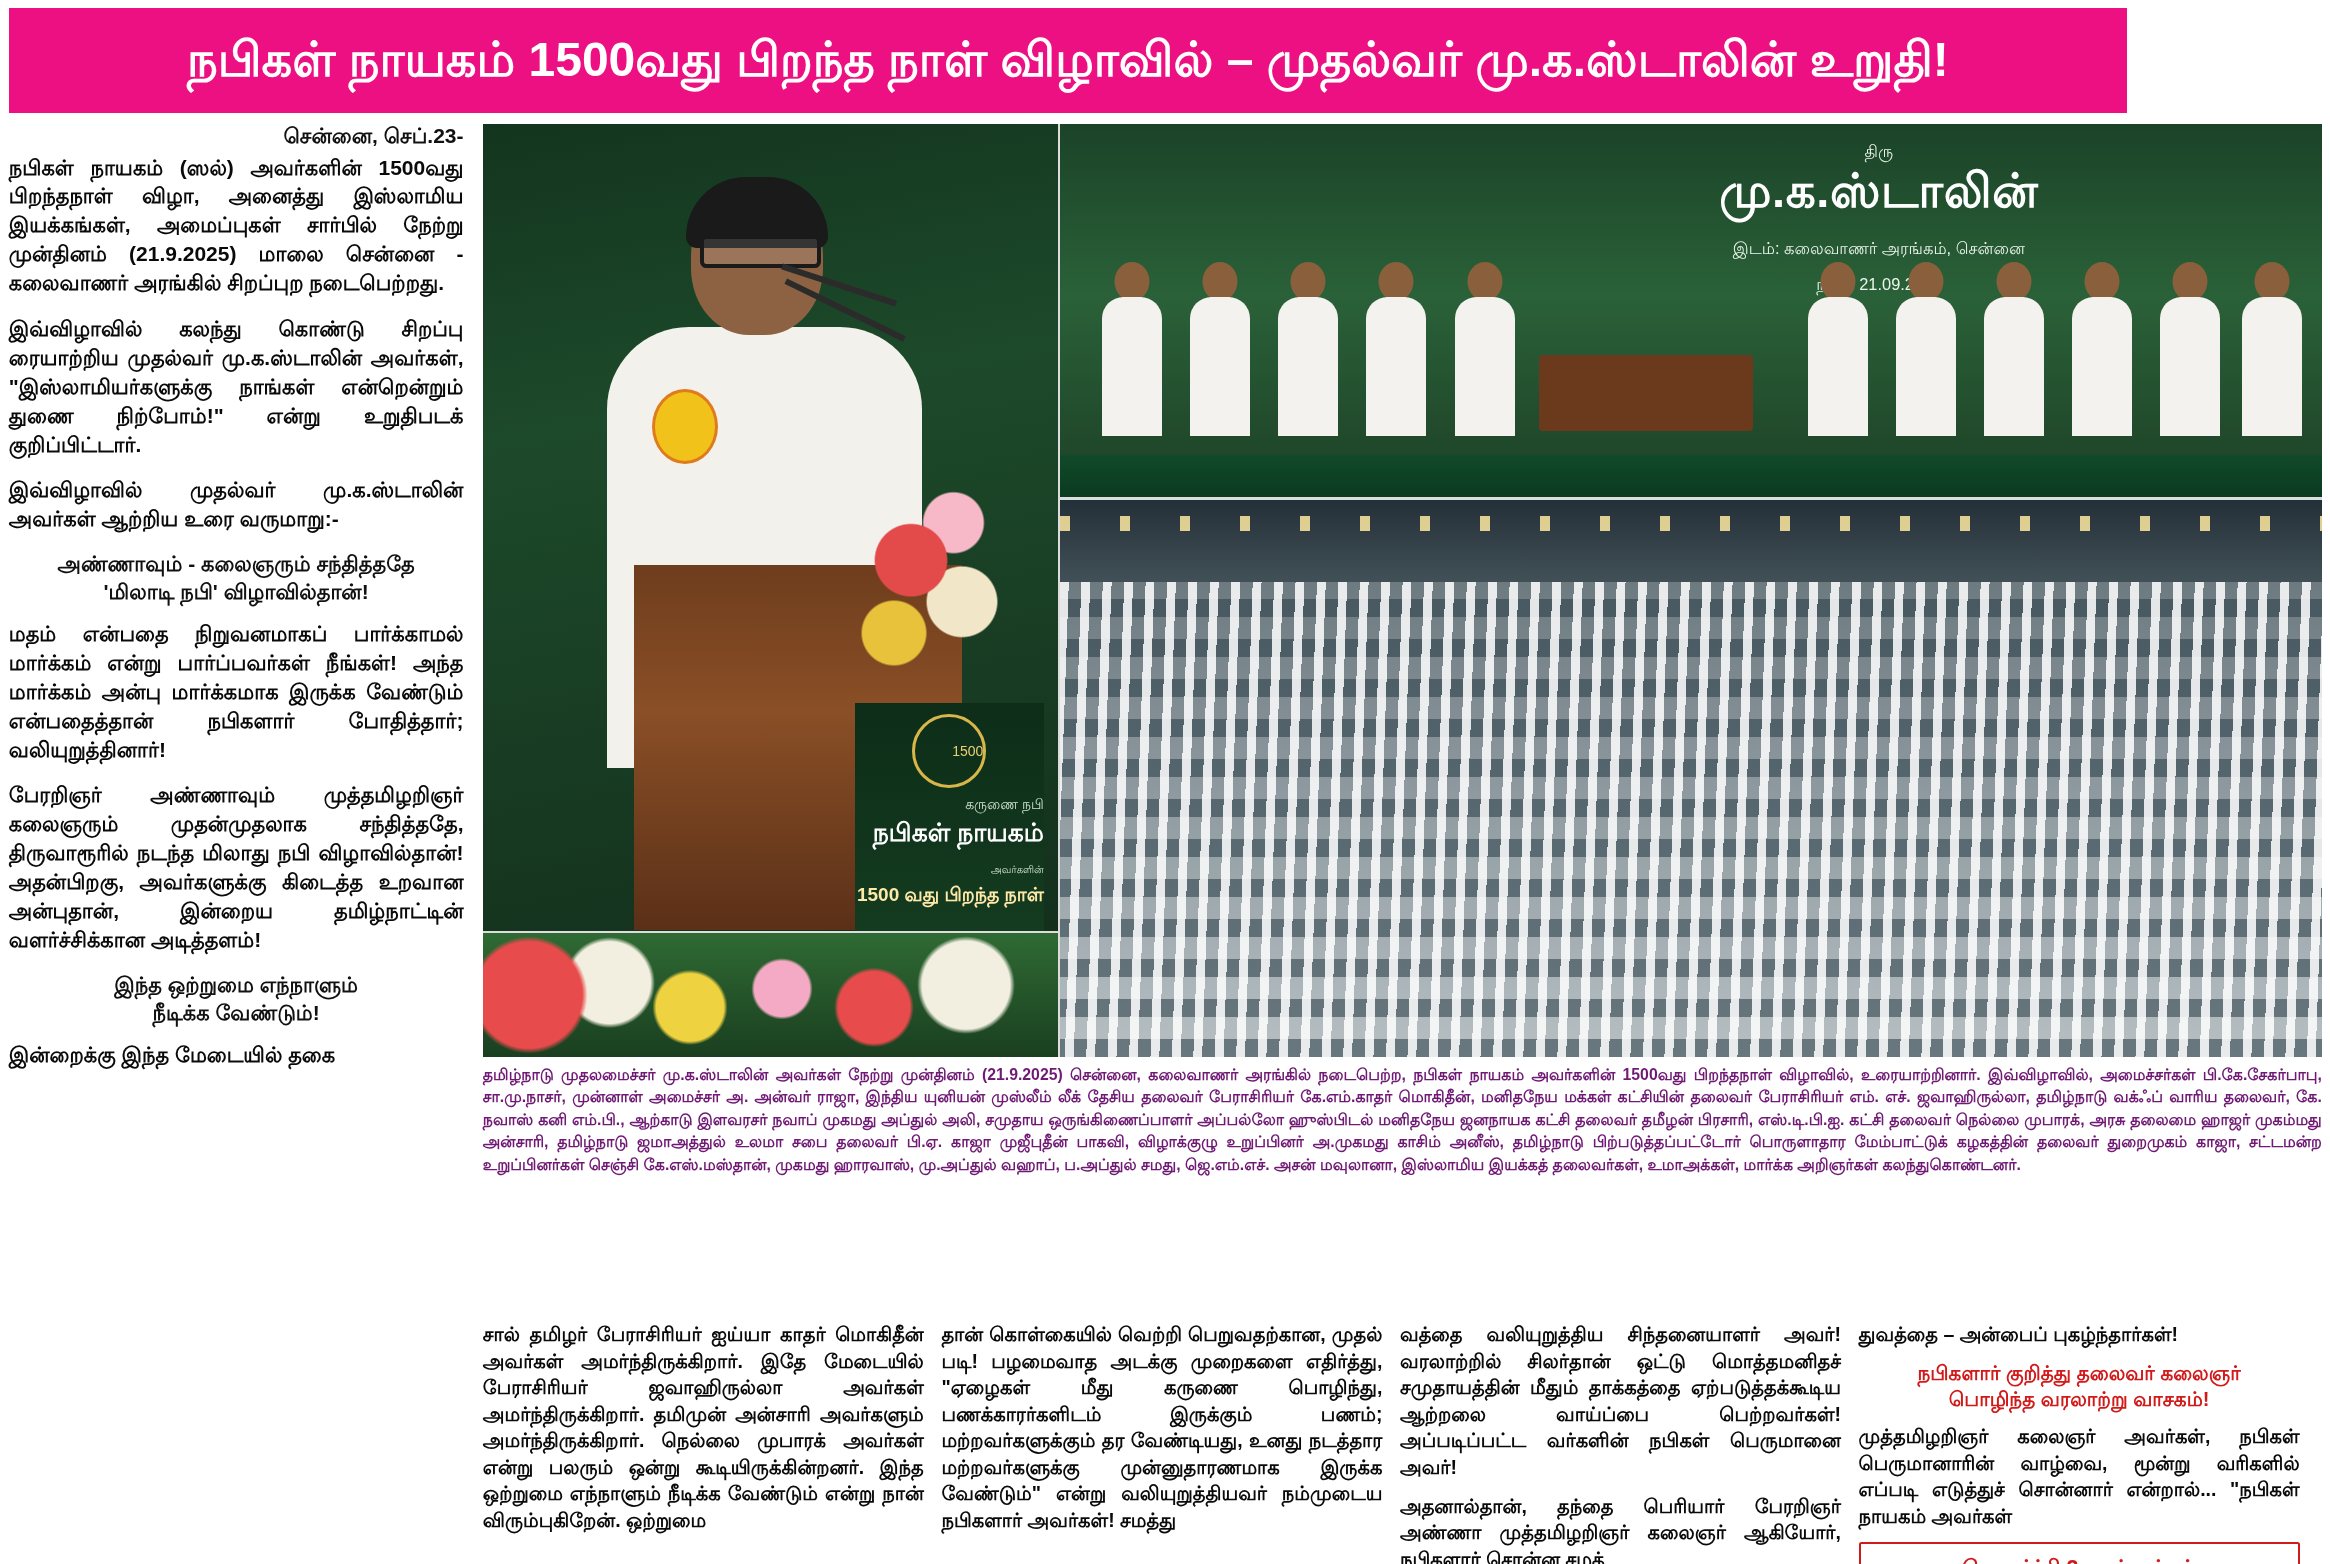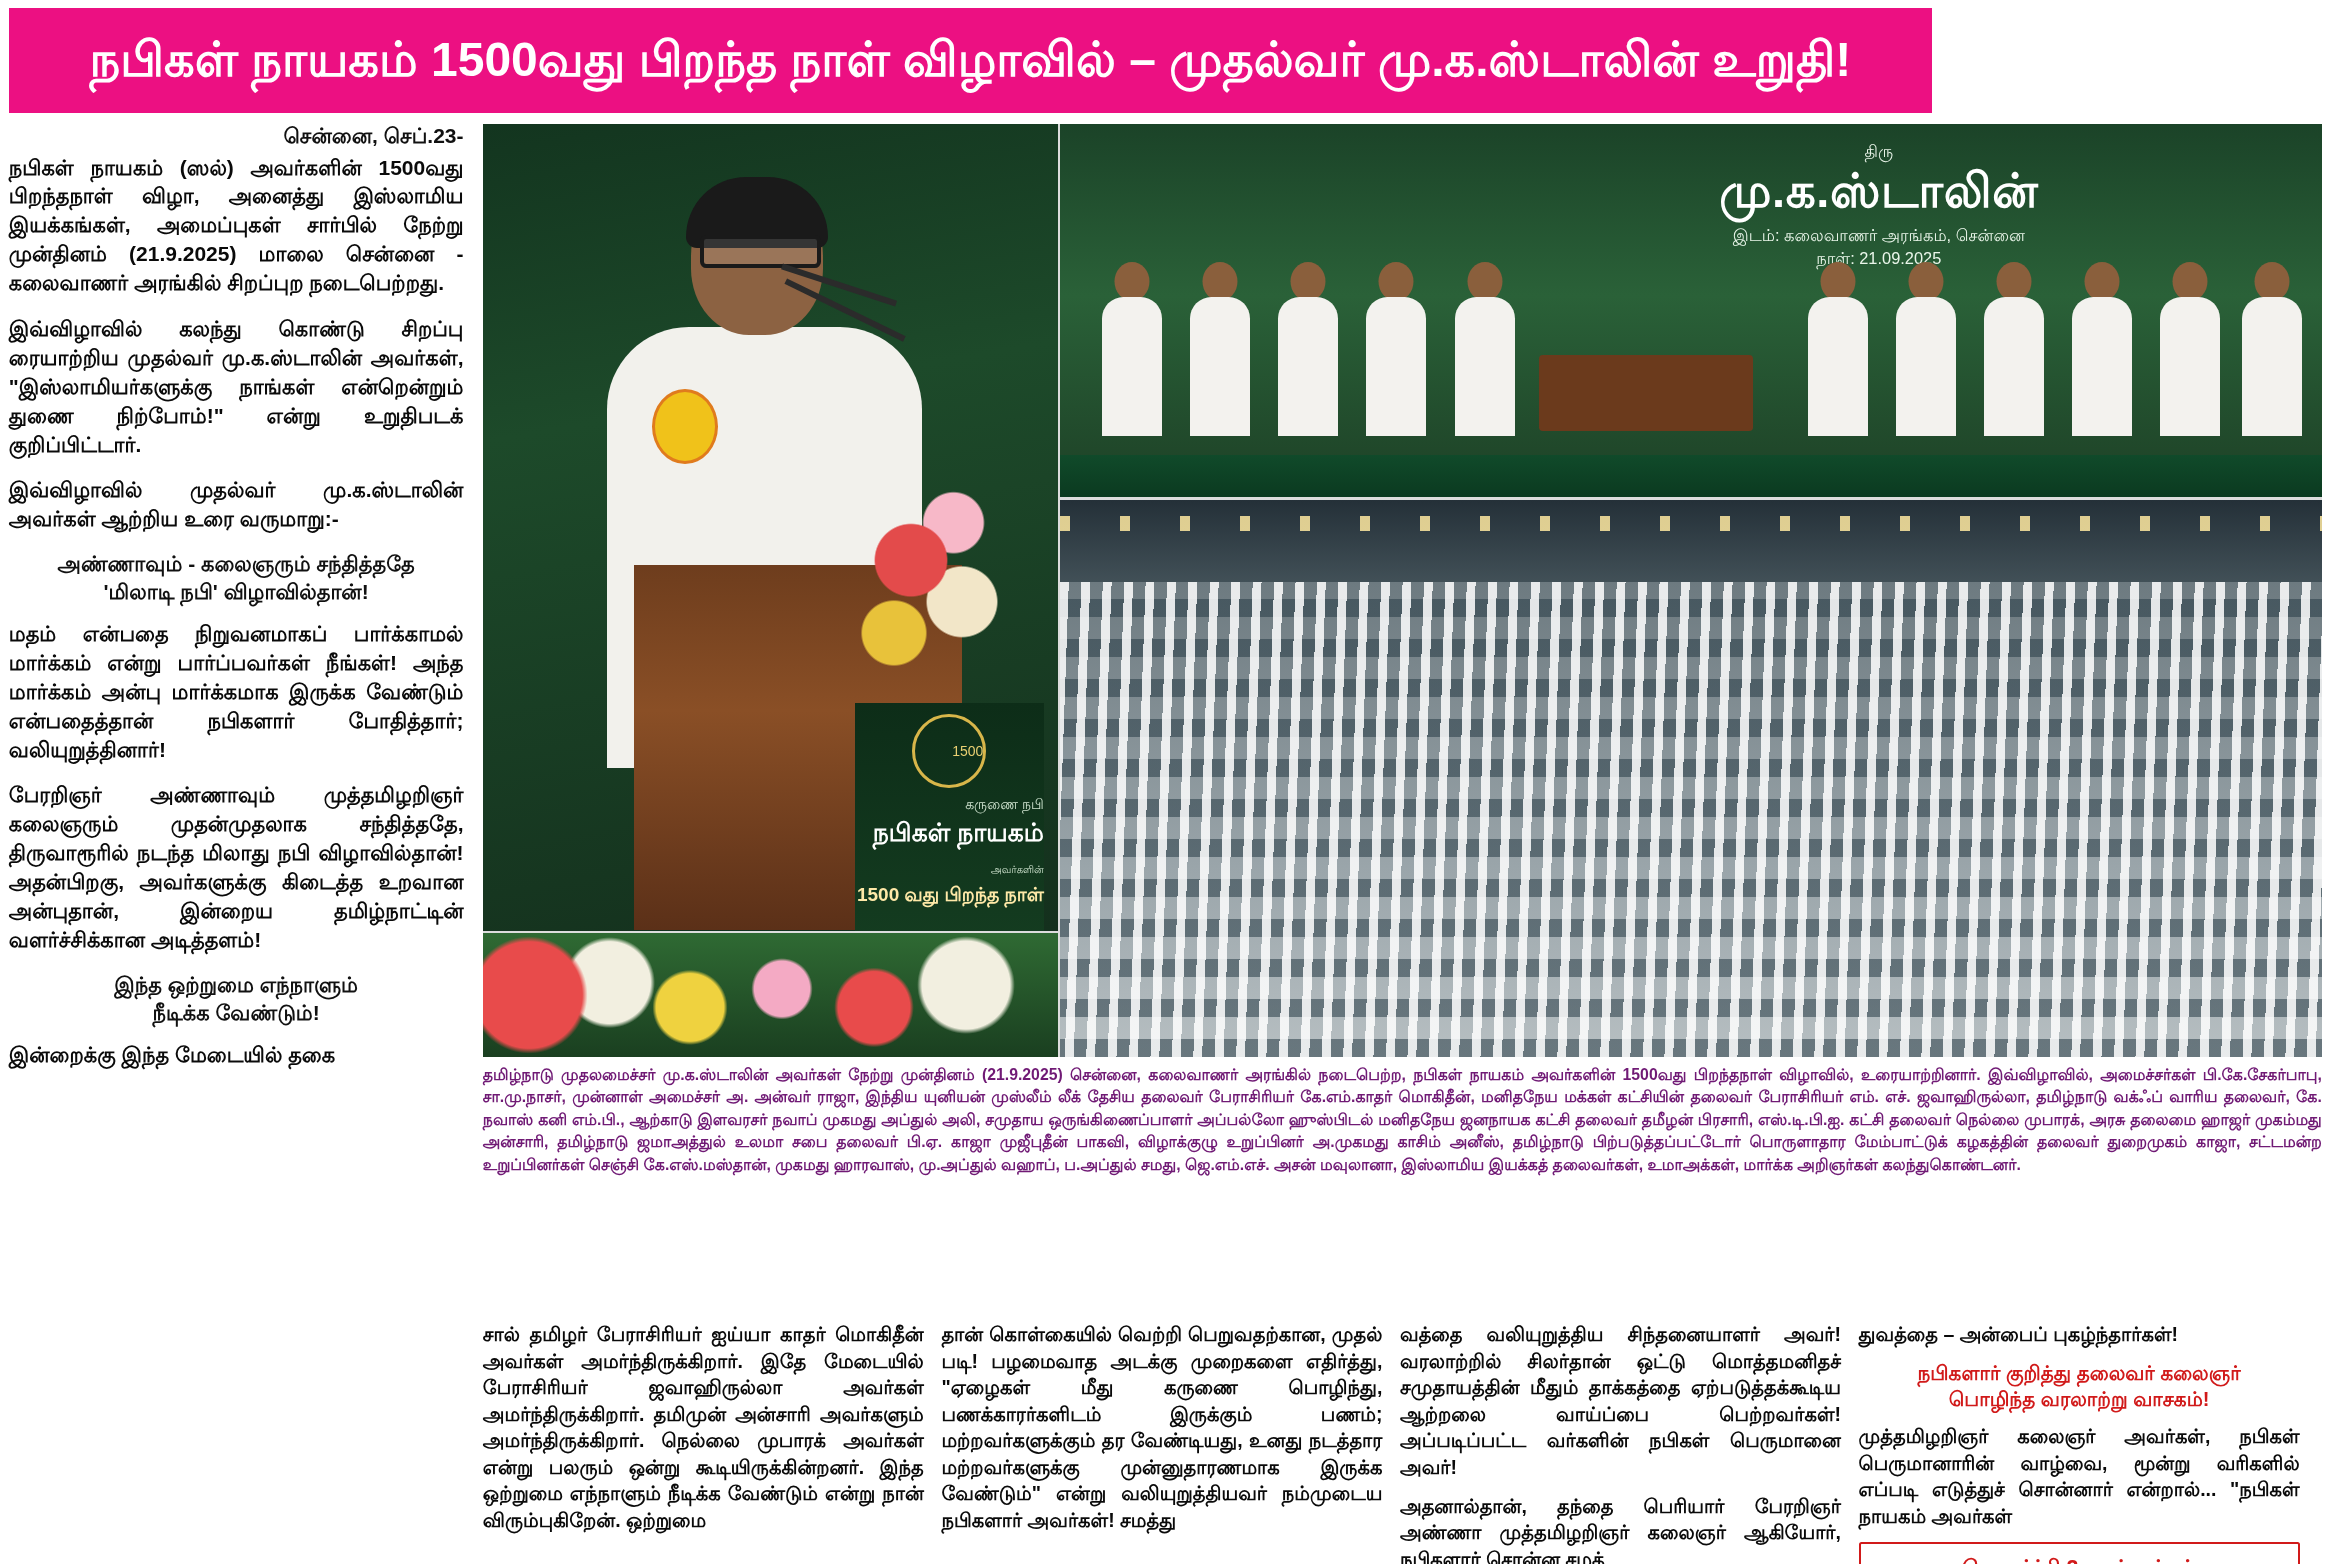--- a/index.html
+++ b/index.html
@@ -15,21 +15,21 @@
     width:2330px;
     height:1564px;
     background:#ffffff;
     box-sizing:border-box;
   }
 
   
   .headline-band{
     position:absolute;
     left:8.8px; top:7.6px;
-    width:1923px;
+    width:2118px;
     height:105px;
     background:#ec1082;
     display:flex;
     align-items:center;
     justify-content:center;
     box-sizing:border-box;
     border:1.9px solid #ec1082;
   }
   .headline-text{
     color:#ffffff;
@@ -140,21 +140,21 @@
   .sp-banner .bm{width:68px;height:68px;border-radius:50%;border:3.2px solid #d8b64a;margin:0 auto 7.6px auto;color:#e9cf72;font-size:14px;line-height:68px;}
   .sp-banner .b1{font-size:14px;color:#cfe3cf;}
   .sp-banner .b2{font-size:25px;font-weight:bold;color:#fff;margin-top:3.8px;}
   .sp-banner .b3{font-size:10px;color:#cfe3cf;margin-top:14px;padding-left:10px;}
   .sp-banner .b4{font-size:19px;font-weight:bold;color:#ffe9a8;margin-top:7.6px;}
 
   
   .dais-title{position:absolute;left:403px;top:17.6px;width:832px;text-align:center;color:#ffffff;}
   .dais-title .t-small{font-size:16.4px;color:#e9f4e9;}
   .dais-title .t-name{font-size:47px;font-weight:bold;color:#ffffff;letter-spacing:0.6px;}
-  .dais-title .t-sub{font-size:16.4px;color:#eaf6ea;margin-top:2px;}
+  .dais-title .t-sub{font-size:16.4px;color:#eaf6ea;margin-top:15px;}
   .dais-chairs{position:absolute;left:0;top:113px;width:100%;height:214px;}
   .chairman{position:absolute;bottom:0;width:69px;height:189px;}
   .chairman .hd{position:absolute;left:50%;transform:translateX(-50%);top:0;width:35px;height:39px;border-radius:50%;background:#8a5f3c;}
   .chairman .bd{position:absolute;left:50%;transform:translateX(-50%);top:35px;width:60px;height:139px;border-radius:21.4px 21.4px 0 0;background:#f3f2ee;}
   .dais-table{position:absolute;left:479px;bottom:20px;width:214px;height:76px;background:#6b3a1c;border-radius:3.8px;}
   .dais-floor{position:absolute;left:0;bottom:0;width:100%;height:42px;background:linear-gradient(180deg,#104a2a,#0b3a20);}
 
   
   .crowd-ceiling{position:absolute;left:0;top:0;width:100%;height:95px;background:linear-gradient(180deg,#243038,#46555c);}
   .crowd-lights{position:absolute;left:0;top:16.4px;width:100%;height:15px;

